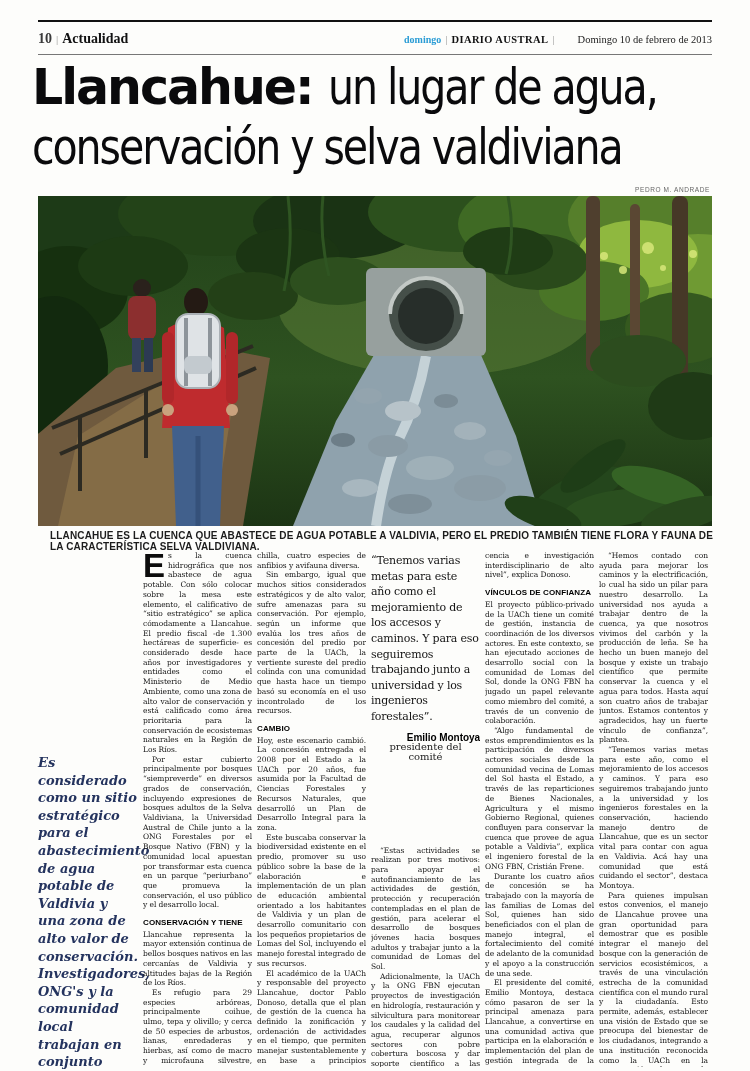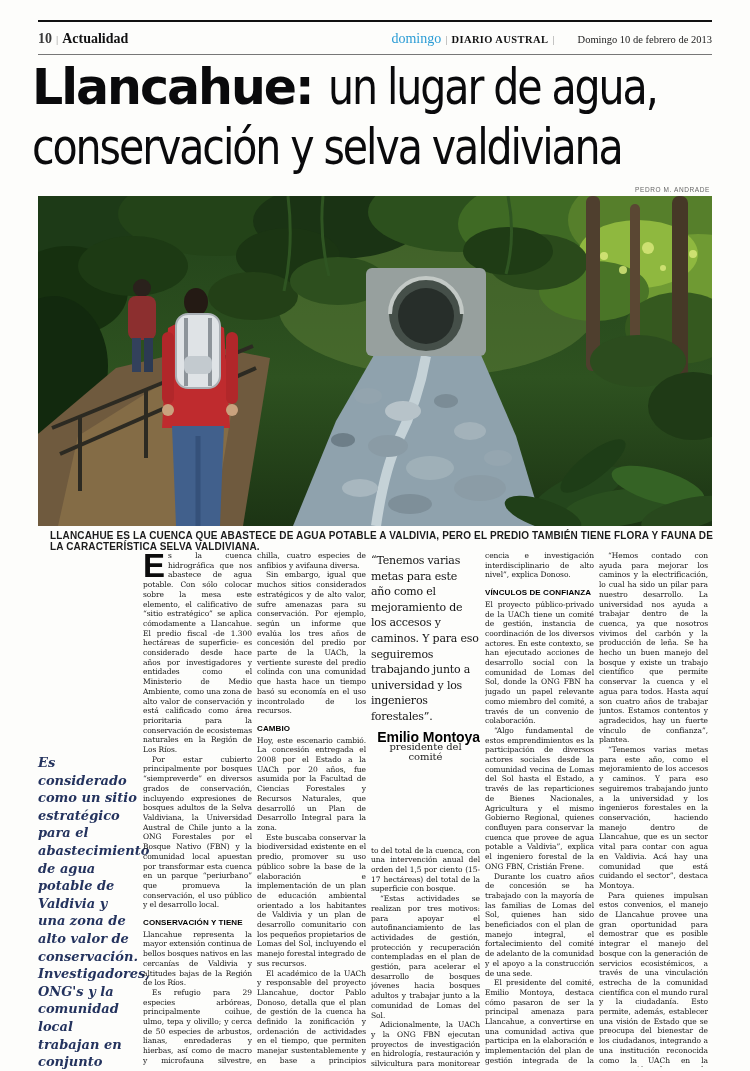--- a/index.html
+++ b/index.html
@@ -7,21 +7,21 @@
         font-family:"Liberation Serif",serif;color:#111;overflow:hidden;}
 
   
   .toprule{position:absolute;left:38px;right:38px;top:20px;height:2px;background:#111;}
   .mastrow{position:absolute;left:38px;right:38px;top:28px;height:22px;
            display:flex;justify-content:space-between;align-items:center;}
   .mast-left{font-family:"Liberation Serif",serif;font-size:14px;font-weight:bold;}
   .mast-left .pagenum{color:#3a3a3a;}
   .sep{color:#999;font-weight:normal;margin:0 4px;font-size:11px;}
   .mast-right{font-size:10.5px;display:flex;align-items:center;}
-  .edition{color:var(--accent,#2a9cd5);font-weight:normal;font-size:14px;}
+  .edition{color:var(--accent,#2a9cd5);font-weight:bold;font-size:10px;}
   .paper{font-weight:bold;letter-spacing:.4px;}
   .mdate{color:#222;padding-left:19px;}
   .thinrule{position:absolute;left:38px;right:38px;top:54px;height:1px;background:#777;}
 
   
   .headline{position:absolute;left:32px;top:58px;width:690px;margin:0;
             font-family:"DejaVu Sans",sans-serif;font-size:49px;line-height:60px;
             color:var(--headline,#0a0a0c);white-space:nowrap;font-weight:normal;}
   .hl-bold{font-weight:800;letter-spacing:-2px;}
   .hl-light{display:inline-block;font-weight:400;letter-spacing:-2.5px;
@@ -51,21 +51,21 @@
   .dropcap{float:left;font-family:"Liberation Sans",sans-serif;font-weight:900;
            font-size:33px;line-height:26px;padding:2px 3px 0 0;color:#0c0c0c;}
   .subhead{margin:8px 0 2px 0;font-family:"Liberation Sans",sans-serif;
            font-size:8px;font-weight:bold;letter-spacing:.1px;color:#000;}
 
   
   .pullquote{padding-top:2px;}
   .pq-text{margin:0;font-size:11px;line-height:15.6px;text-align:left;
            color:#141414;letter-spacing:-.2px;}
   .pq-author{margin-top:8px;text-align:right;font-family:"Liberation Sans",sans-serif;
-             font-size:14px;font-weight:bold;color:#000;}
+             font-size:10px;font-weight:bold;color:#000;}
   .pq-role{text-align:center;font-size:10px;color:#222;}
   .col-cont{margin-top:84px;}
 </style>
 </head>
 <body>
 
 <div class="page">
 
   <div class="toprule"></div>
   <div class="mastrow">
@@ -233,21 +233,20 @@
         <p class="para">Este buscaba conservar la biodiversidad existente en el predio, promover su uso público sobre la base de la elaboración e implementación de un plan de educación ambiental orientado a los habitantes de Valdivia y un plan de desarrollo comunitario con los pequeños propietarios de Lomas del Sol, incluyendo el manejo forestal integrado de sus recursos.</p>
         <p class="para">El académico de la UACh y responsable del proyecto Llancahue, doctor Pablo Donoso, detalla que el plan de gestión de la cuenca ha definido la zonificación y ordenación de actividades en el tiempo, que permiten manejar sustentablemente y en base a principios ecológicos, una superficie de bosques cercana al 10 por cien-</p>
       </div>
     <div class="col">
       <div class="pullquote">
         <p class="pq-text">“Tenemos varias metas para este año como el mejoramiento de los accesos y caminos. Y para eso seguiremos trabajando junto a universidad y los ingenieros forestales”.</p>
         <div class="pq-author">Emilio Montoya</div>
         <div class="pq-role">presidente del comité</div>
       </div>
       <div class="col-cont">
-          <p class="para noindent">to del total de la cuenca, con una intervención anual del orden del 1,5 por ciento (15-17 hectáreas) del total de la superficie con bosque.</p>
           <p class="para">“Estas actividades se realizan por tres motivos: para apoyar el autofinanciamiento de las actividades de gestión, protección y recuperación contempladas en el plan de gestión, para acelerar el desarrollo de bosques jóvenes hacia bosques adultos y trabajar junto a la comunidad de Lomas del Sol.</p>
           <p class="para">Adicionalmente, la UACh y la ONG FBN ejecutan proyectos de investigación en hidrología, restauración y silvicultura para monitorear los caudales y la calidad del agua, recuperar algunos sectores con pobre cobertura boscosa y dar soporte científico a las intervenciones que se realizan en el predio. “Un objetivo gravitante es convertir a Llancahue en un centro de do-</p>
         </div>
     </div>
     <div class="col">
         <p class="para noindent">cencia e investigación interdisciplinario de alto nivel”, explica Donoso.</p>
         <h3 class="subhead">VÍNCULOS DE CONFIANZA</h3>
         <p class="para noindent">El proyecto público-privado de la UACh tiene un comité de gestión, instancia de coordinación de los diversos actores. En este contexto, se han ejecutado acciones de desarrollo social con la comunidad de Lomas del Sol, donde la ONG FBN ha jugado un papel relevante como miembro del comité, a través de un convenio de colaboración.</p>
         <p class="para">“Algo fundamental de estos emprendimientos es la participación de diversos actores sociales desde la comunidad vecina de Lomas del Sol hasta el Estado, a través de las reparticiones de Bienes Nacionales, Agricultura y el mismo Gobierno Regional, quienes confluyen para conservar la cuenca que provee de agua potable a Valdivia”, explica el ingeniero forestal de la ONG FBN, Cristián Frene.</p>
         <p class="para">Durante los cuatro años de concesión se ha trabajado con la mayoría de las familias de Lomas del Sol, quienes han sido beneficiados con el plan de manejo integral, el fortalecimiento del comité de adelanto de la comunidad y el apoyo a la construcción de una sede.</p>

